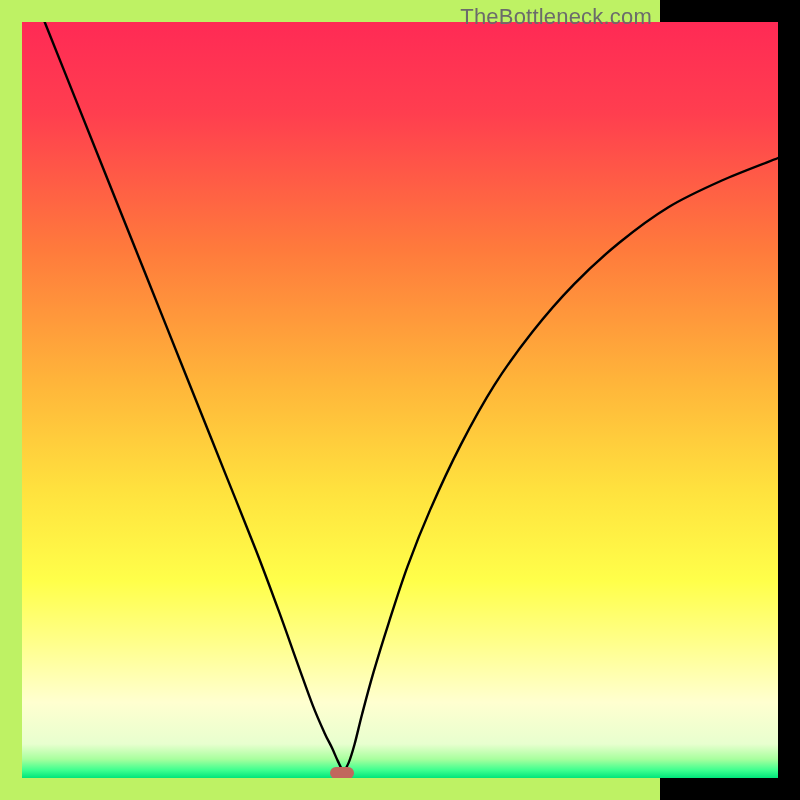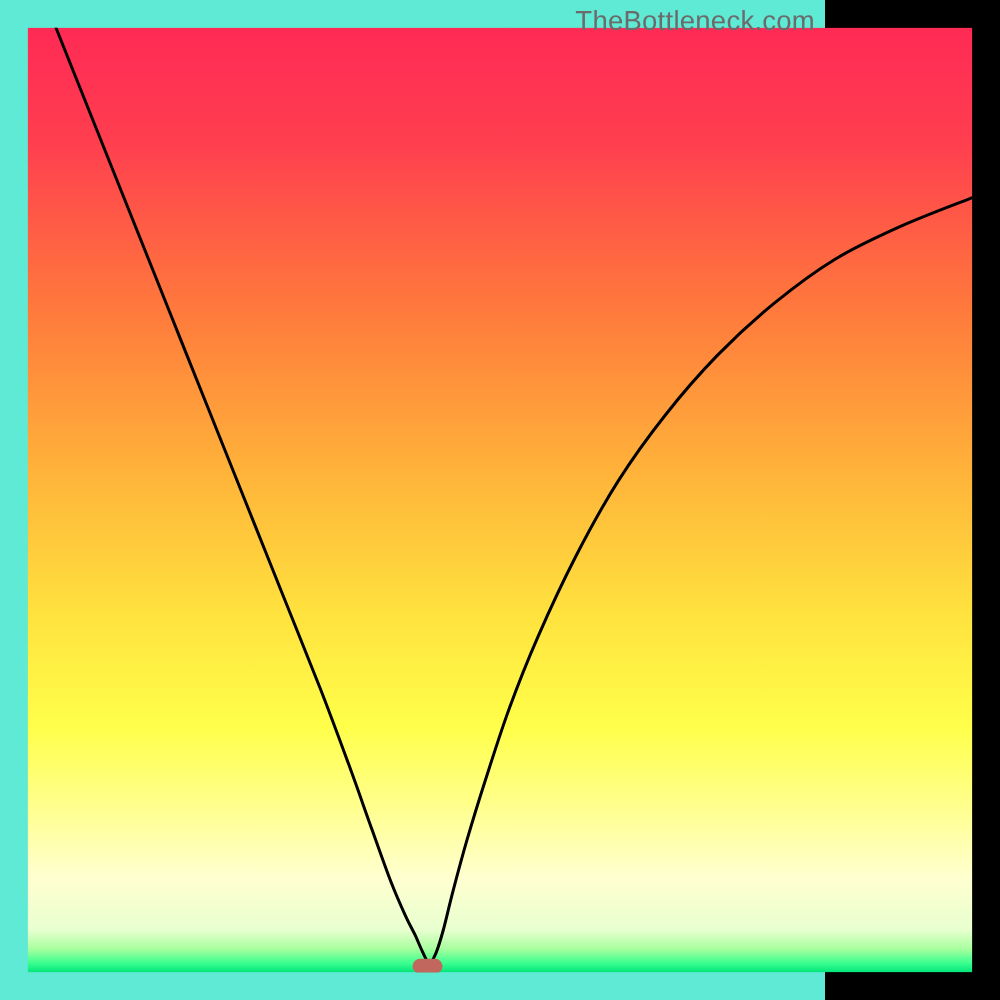--- a/index.html
+++ b/index.html
@@ -10,21 +10,21 @@
     overflow: hidden;
     background: #000;
     font-family: Arial, Helvetica, sans-serif;
   }
   .frame {
     position: absolute;
     left: 0;
     top: 0;
     width: 660px;
     height: 800px;
-    background: #5eead4;
+    background: #bef264;
   }
   .plot {
     position: absolute;
     left: 22px;
     top: 22px;
     width: 756px;
     height: 756px;
     overflow: hidden;
   }
   .watermark {

